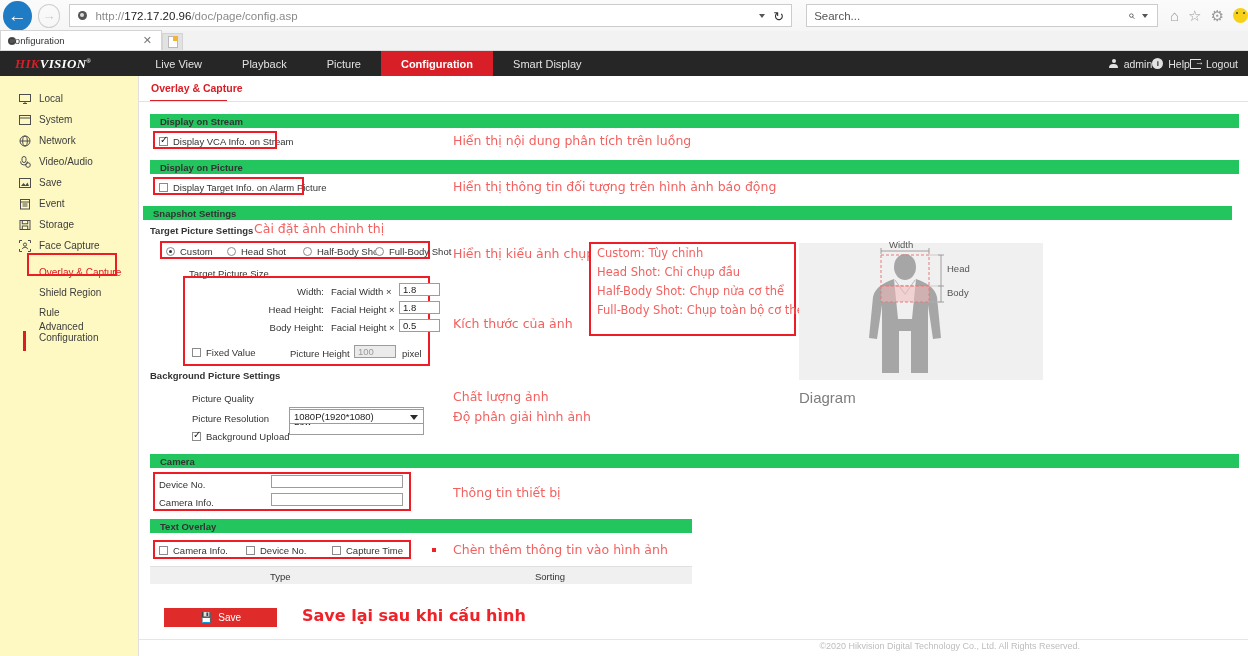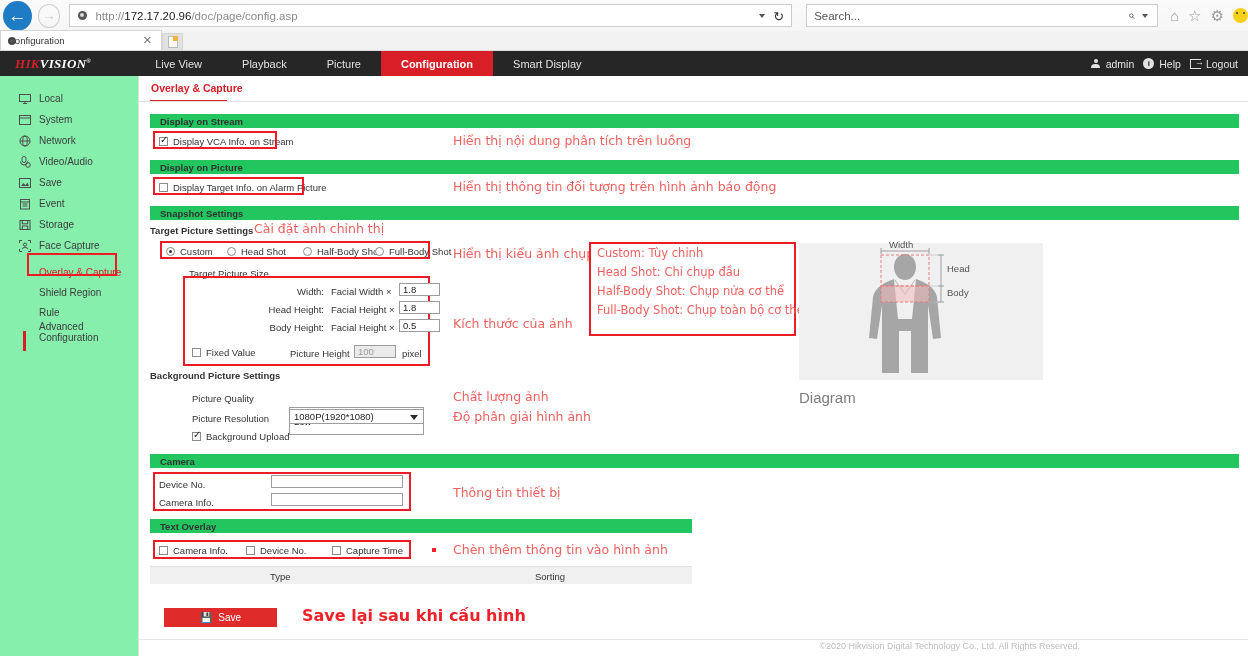--- a/index.html
+++ b/index.html
@@ -57,32 +57,32 @@
      display:flex; align-items:center; }
   .hik-logo { margin-left:15px; font-family:"Liberation Serif", serif; font-style:italic; font-weight:bold;
      font-size:13px; letter-spacing:0.3px; }
   .hik-logo .r { color:#d81e26; }
   .hik-logo .w { color:#ffffff; }
   .hik-logo sup { font-size:6px; color:#fff; font-style:normal; vertical-align:super; }
   .hik-nav { display:flex; margin-left:44px; height:25px; }
   .hik-nav .item { padding:0 20px; height:25px; display:flex; align-items:center; color:#e2e2e2;
      font-size:11px; }
   .hik-nav .item.active { background:#d81e26; color:#fff; font-weight:bold; }
-  .hik-right { position:absolute; right:10px; top:0; height:25px; display:flex; align-items:center; gap:9px; }
+  .hik-right { position:absolute; right:10px; top:0; height:25px; display:flex; align-items:center; gap:0; }
   .hik-right .hr-item { display:flex; align-items:center; gap:5px; color:#e2e2e2; font-size:10.5px; }
   .ico-user { width:10px;height:10px; position:relative; display:inline-block; }
   .ico-user:before{content:"";position:absolute;left:3px;top:0;width:4px;height:4px;border-radius:50%;background:#e2e2e2;}
   .ico-user:after{content:"";position:absolute;left:0.5px;top:5px;width:9px;height:4px;border-radius:4px 4px 0 0;background:#e2e2e2;}
   .ico-info { width:11px;height:11px;border-radius:50%;background:#e2e2e2;color:#262626;font-size:8px;
      display:inline-flex;align-items:center;justify-content:center;font-weight:bold; }
   .ico-logout { width:11px;height:10px;border:1.4px solid #e2e2e2; border-right:none; position:relative; display:inline-block;}
   .ico-logout:after{content:"→";position:absolute;left:4px;top:-3px;font-size:9px;color:#e2e2e2;}
 
   
-  .sidebar { position:absolute; left:0; top:76px; width:139px; height:580px; background:#86efac;
+  .sidebar { position:absolute; left:0; top:76px; width:139px; height:580px; background:#fef9c3;
      border-right:1px solid #e0e0e0; }
   .side-item { height:21px; display:flex; align-items:center; padding-left:18px; font-size:10px;
      color:#3c3c3c; position:relative; }
   .side-ico { width:13px; height:13px; margin-right:8px; display:inline-flex; align-items:center;
      justify-content:center; color:#4d4d4d; }
   .side-ico svg { display:block; }
   .side-sub { height:20px; display:flex; align-items:center; padding-left:39px; font-size:10px; color:#3c3c3c; }
   .side-sub.sel { color:#d81e26; }
   .sel-bar { position:absolute; left:23px; top:255px; width:3px; height:20px; background:#d81e26; }
   .dot-sup { position:absolute; left:88px; top:2px; font-size:11px; color:#555; }
@@ -327,21 +327,21 @@
   <div class="ann" style="left:314px; top:57px;">Hiển thị nội dung phân tích trên luồng</div>
 
   <div class="sec-bar" style="left:11px; top:84px; width:1089px;">Display on Picture</div>
   <div class="opt" style="left:20px; top:106px;">
     <span class="cb"></span>
     <span>Display Target Info. on Alarm Picture</span>
   </div>
   <div class="redbox" style="left:14px; top:101px; width:151px; height:18px;"></div>
   <div class="ann" style="left:314px; top:103px;">Hiển thị thông tin đối tượng trên hình ảnh báo động</div>
 
-  <div class="sec-bar" style="left:11px; top:130px; width:1089px;">Snapshot Settings</div>
+  <div class="sec-bar" style="left:4px; top:130px; width:1089px;">Snapshot Settings</div>
 
   <div class="lbl lbl-b" style="left:11px; top:149px;">Target Picture Settings</div>
   <div class="ann" style="left:115px; top:145px;">Cài đặt ảnh chỉnh thị</div>
 
   <div class="redbox" style="left:21px; top:165px; width:270px; height:18px;"></div>
   <div class="opt" style="left:27px; top:170px;">
     <span class="rb checked"></span>
     <span>Custom</span>
   </div>
   <div class="opt" style="left:88px; top:170px;">

